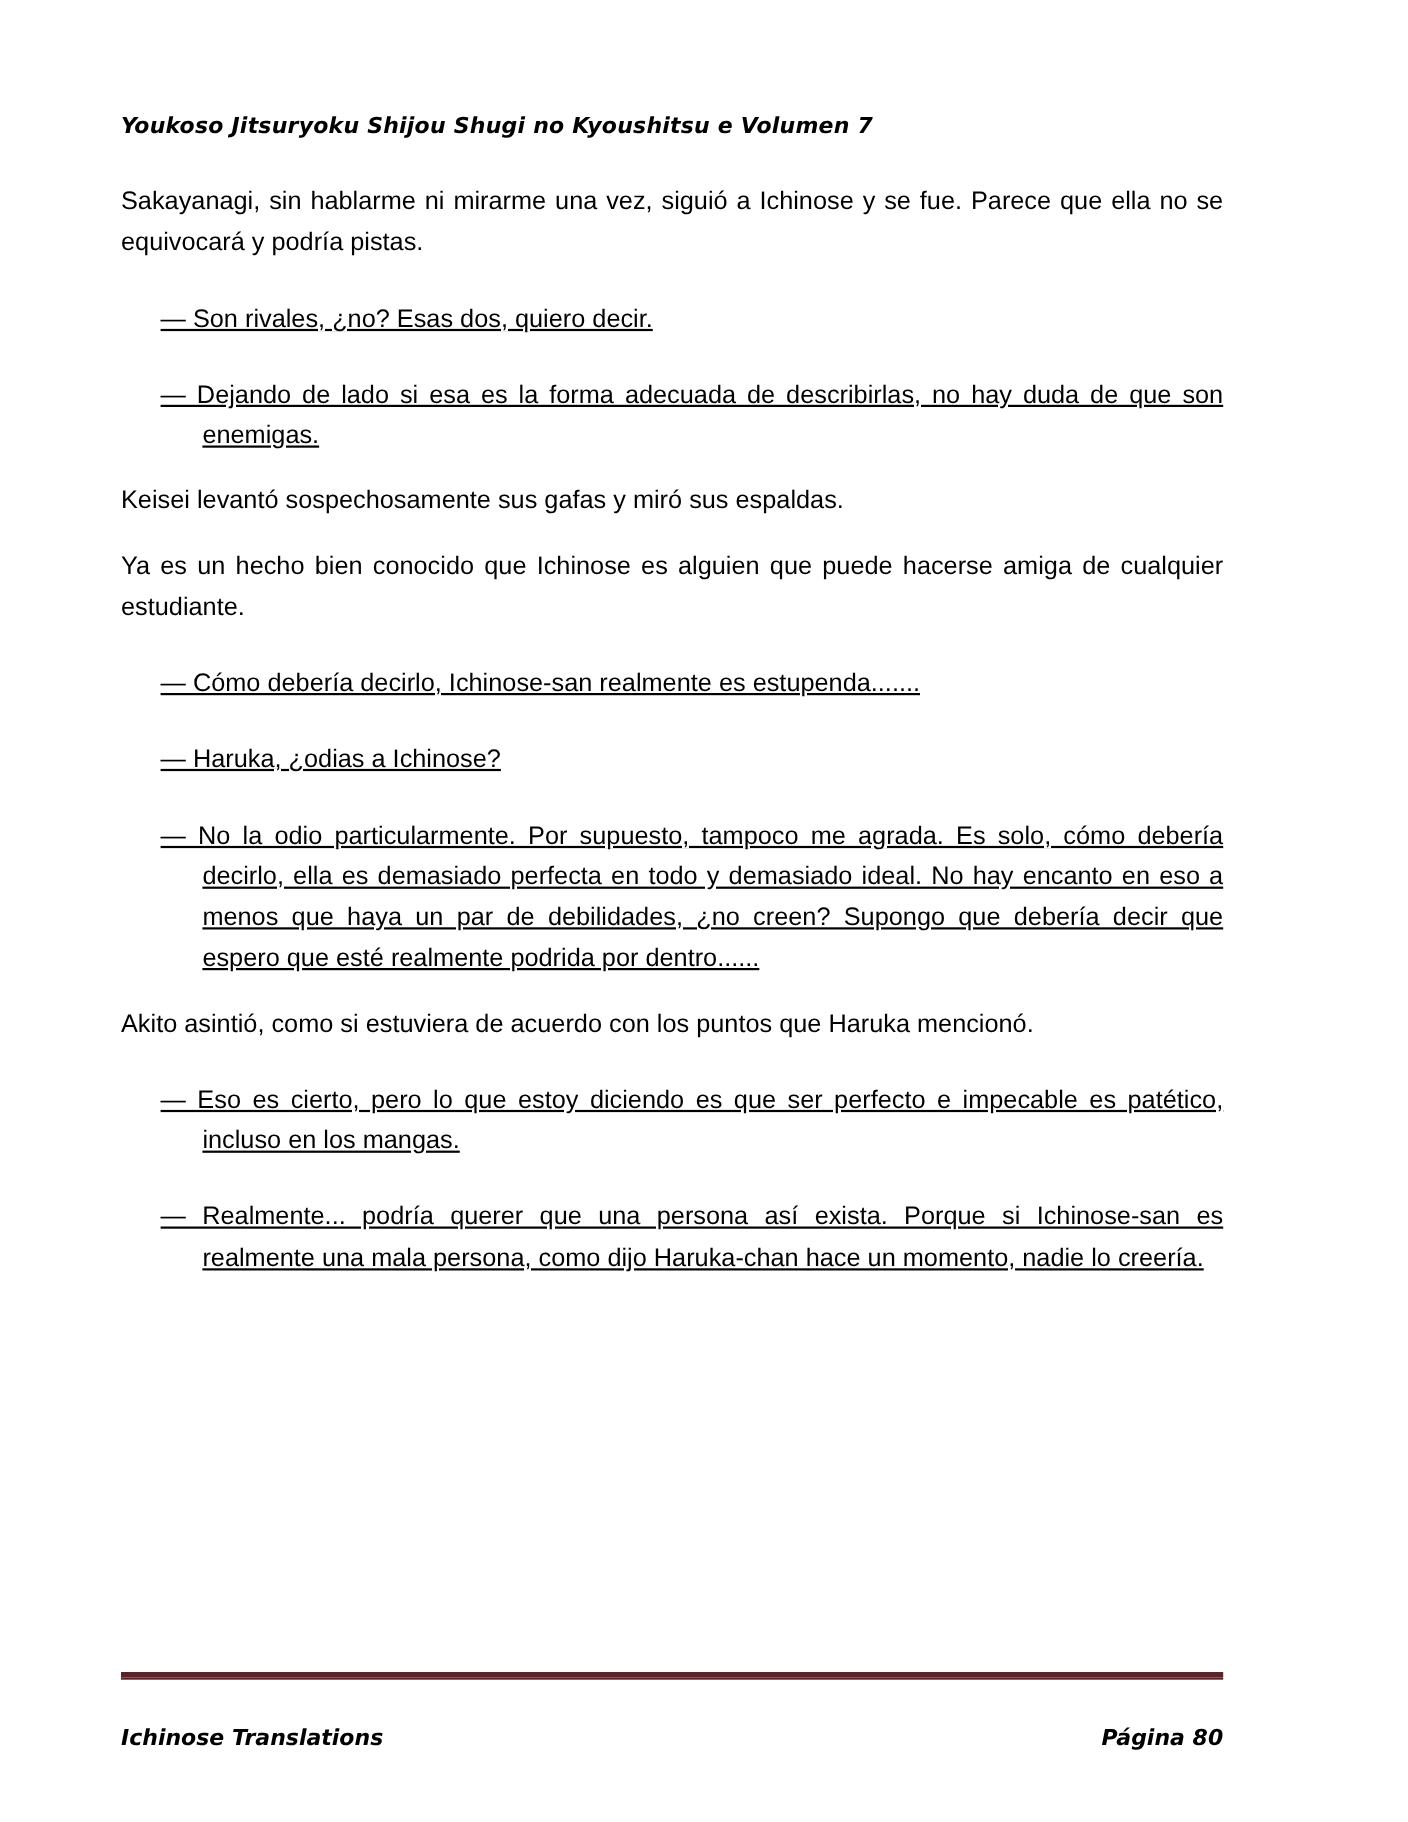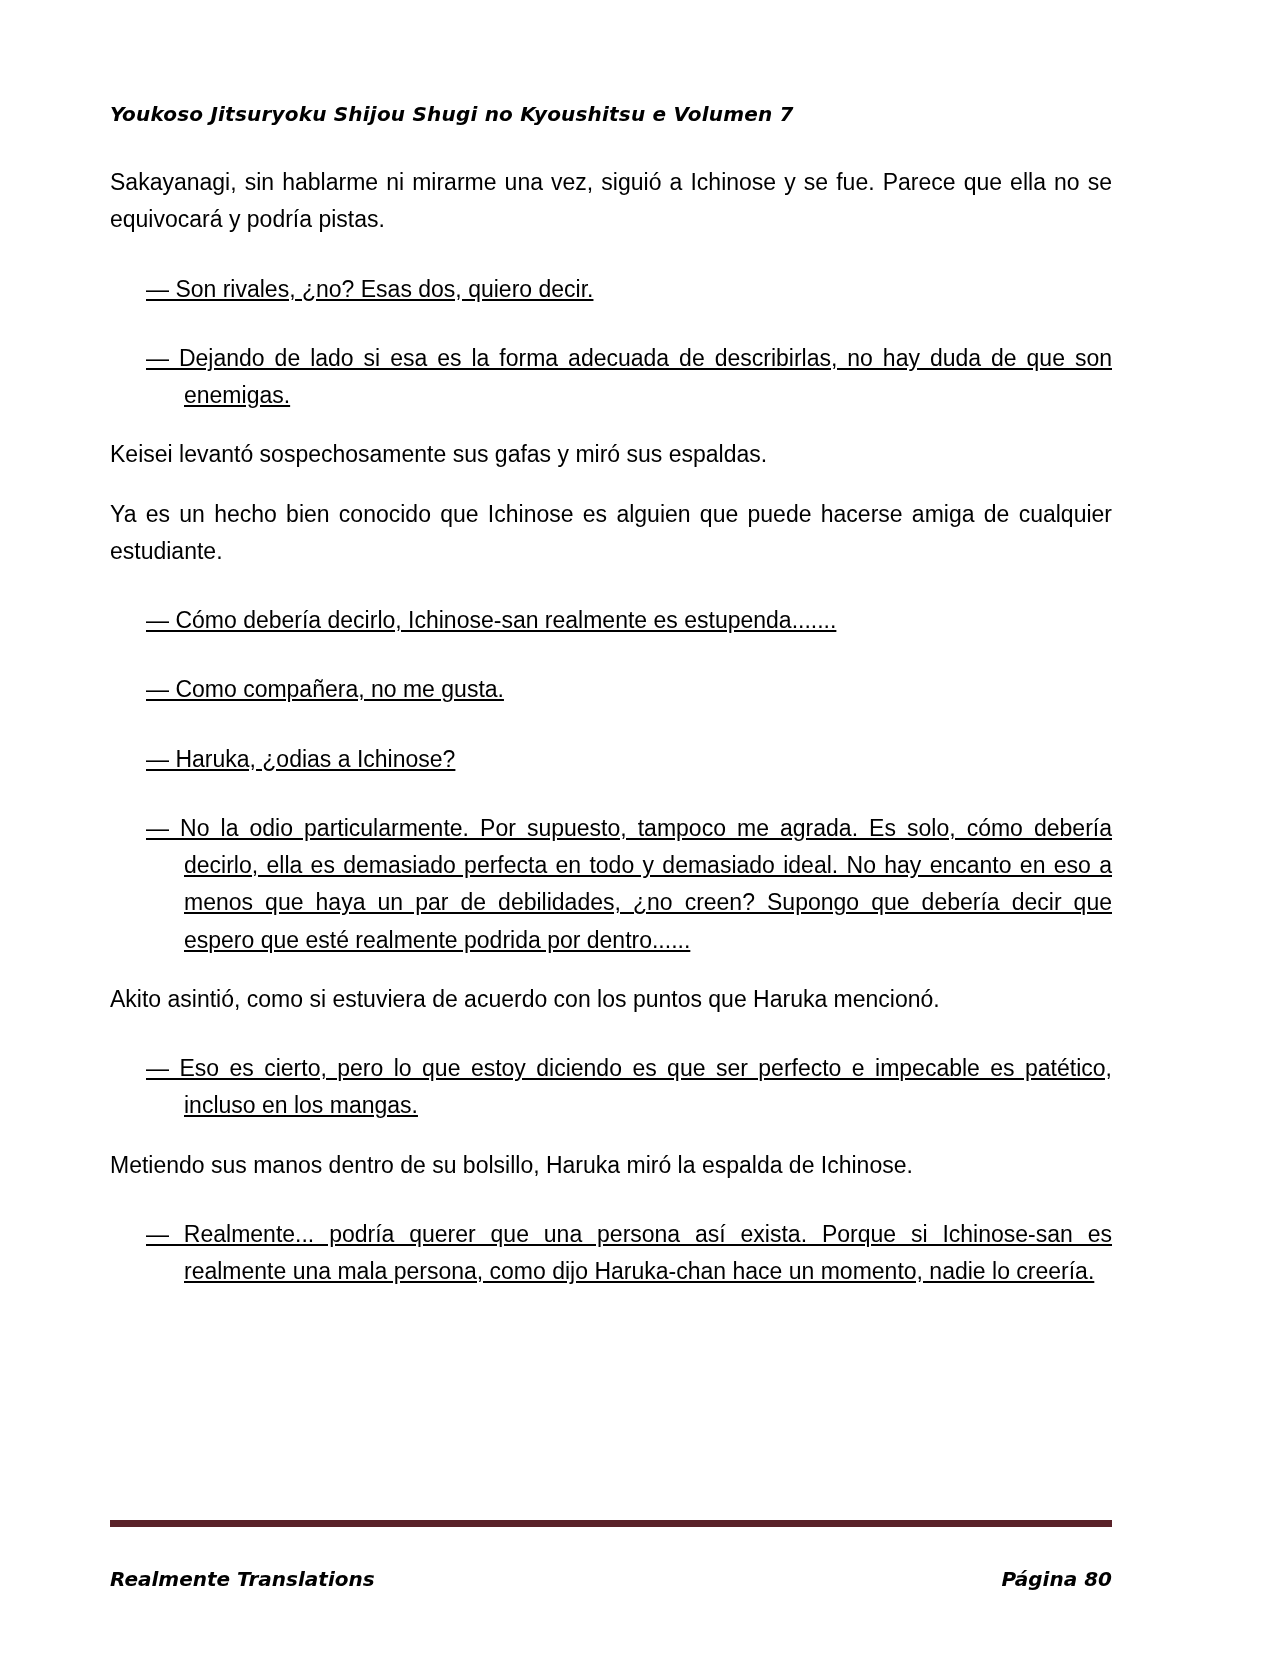--- a/index.html
+++ b/index.html
@@ -91,40 +91,38 @@
 
 
     <div class="para">Ya es un hecho bien conocido que Ichinose es alguien que puede hacerse amiga de cualquier estudiante.</div>
 
     <div class="dialogue-group">
       <div class="dialogue">— Cómo debería decirlo, Ichinose-san realmente es estupenda.......</div>
     </div>
 
 
     <div class="dialogue-group">
-      <div class="dialogue">— Como compañera, no me gusta.</div>
       <div class="dialogue">— Haruka, ¿odias a Ichinose?</div>
       <div class="dialogue">— No la odio particularmente. Por supuesto, tampoco me agrada. Es solo, cómo debería decirlo, ella es demasiado perfecta en todo y demasiado ideal. No hay encanto en eso a menos que haya un par de debilidades, ¿no creen? Supongo que debería decir que espero que esté realmente podrida por dentro......</div>
     </div>
 
     <div class="para">Akito asintió, como si estuviera de acuerdo con los puntos que Haruka mencionó.</div>
 
     <div class="dialogue-group">
       <div class="dialogue">— Eso es cierto, pero lo que estoy diciendo es que ser perfecto e impecable es patético, incluso en los mangas.</div>
     </div>
 
-    <div class="para">Metiendo sus manos dentro de su bolsillo, Haruka miró la espalda de Ichinose.</div>
 
     <div class="dialogue-group">
       <div class="dialogue">— Realmente... podría querer que una persona así exista. Porque si Ichinose-san es realmente una mala persona, como dijo Haruka-chan hace un momento, nadie lo creería.</div>
     </div>
 
   </div>
 
   <div class="footer">
     <div class="footer-rule"></div>
     <div class="footer-row">
-      <span>Realmente Translations</span>
+      <span>Ichinose Translations</span>
       <span>Página 80</span>
     </div>
   </div>
 
 </div>
 
 </body></html>

